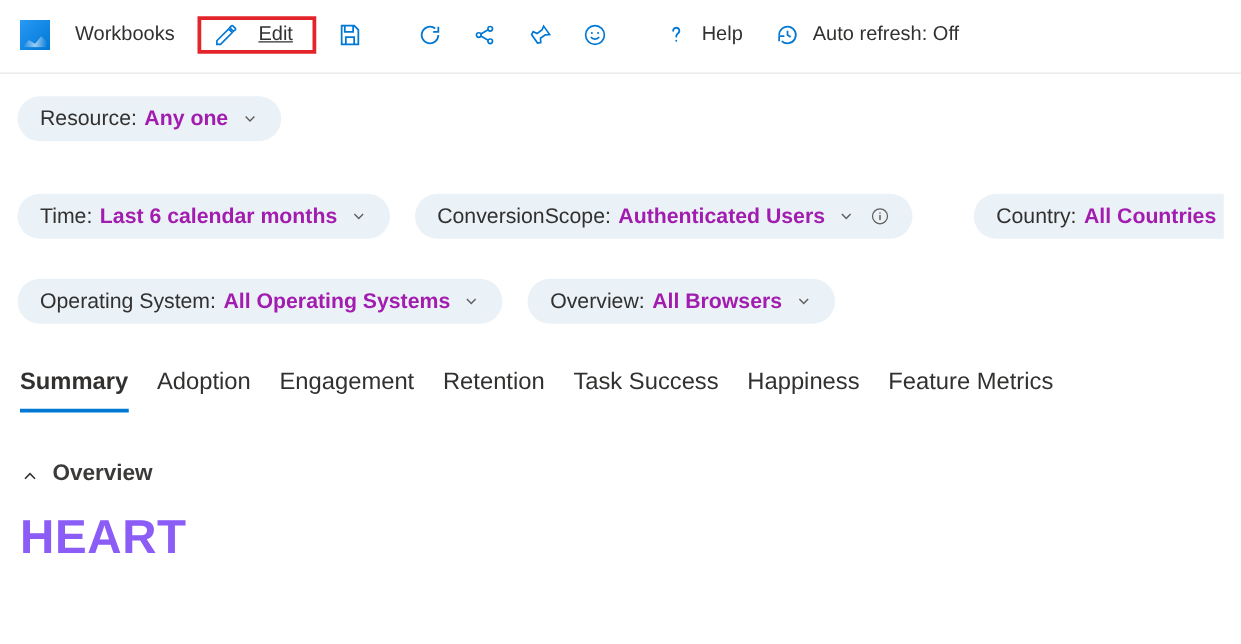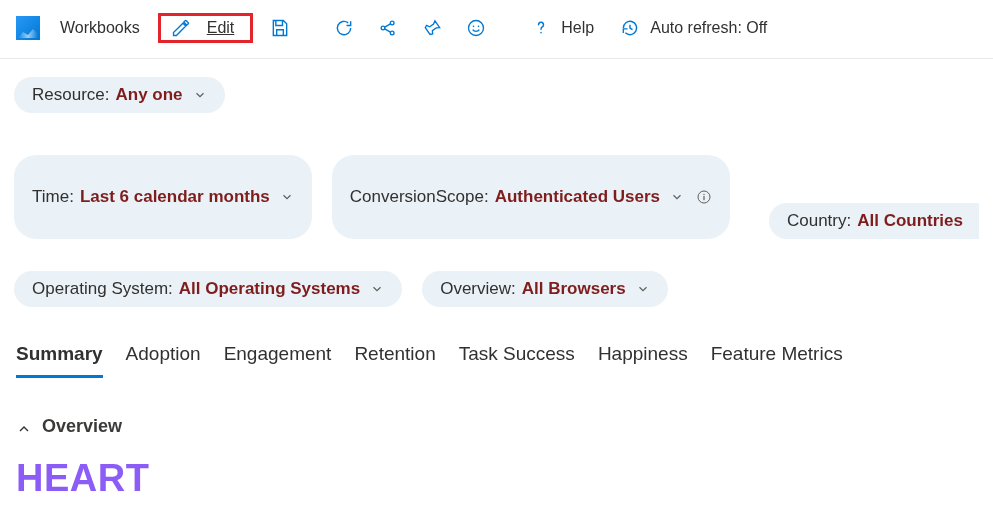--- a/index.html
+++ b/index.html
@@ -81,21 +81,21 @@
       border-radius: 22px;
       padding: 8px 18px;
       display: inline-flex;
       align-items: center;
       gap: 6px;
       font-size: 17px;
       cursor: pointer;
       color: #323130;
     }
     .pill .label { color: #323130; }
-    .pill .value { font-weight: 600; color: #7f1d1d; }
+    .pill .value { font-weight: 600; color: #a21caf; }
     .pill .chev { margin-left: 4px; }
     .pill .info-icon { margin-left: 6px; }
     .tabs {
       display: flex;
       gap: 23px;
       padding: 10px 16px 0 16px;
       font-size: 19px;
     }
     .tab {
       padding: 8px 0 10px 0;
@@ -121,22 +121,21 @@
     }
     .heading {
       font-size: 38px;
       font-weight: 700;
       letter-spacing: 0.5px;
       color: #8b5cf6;
       margin-top: 20px;
     }
     .pill-cut {
       border-radius: 22px 0 0 22px;
-      padding-right: 16px;
-      margin-top: 48px;
+      padding-right: 6px;
     }
   </style>
 </head>
 <body>
 
 <div class="toolbar">
   <div class="app-icon"></div>
   <div class="toolbar-item">
     <span>Workbooks</span>
   </div>

